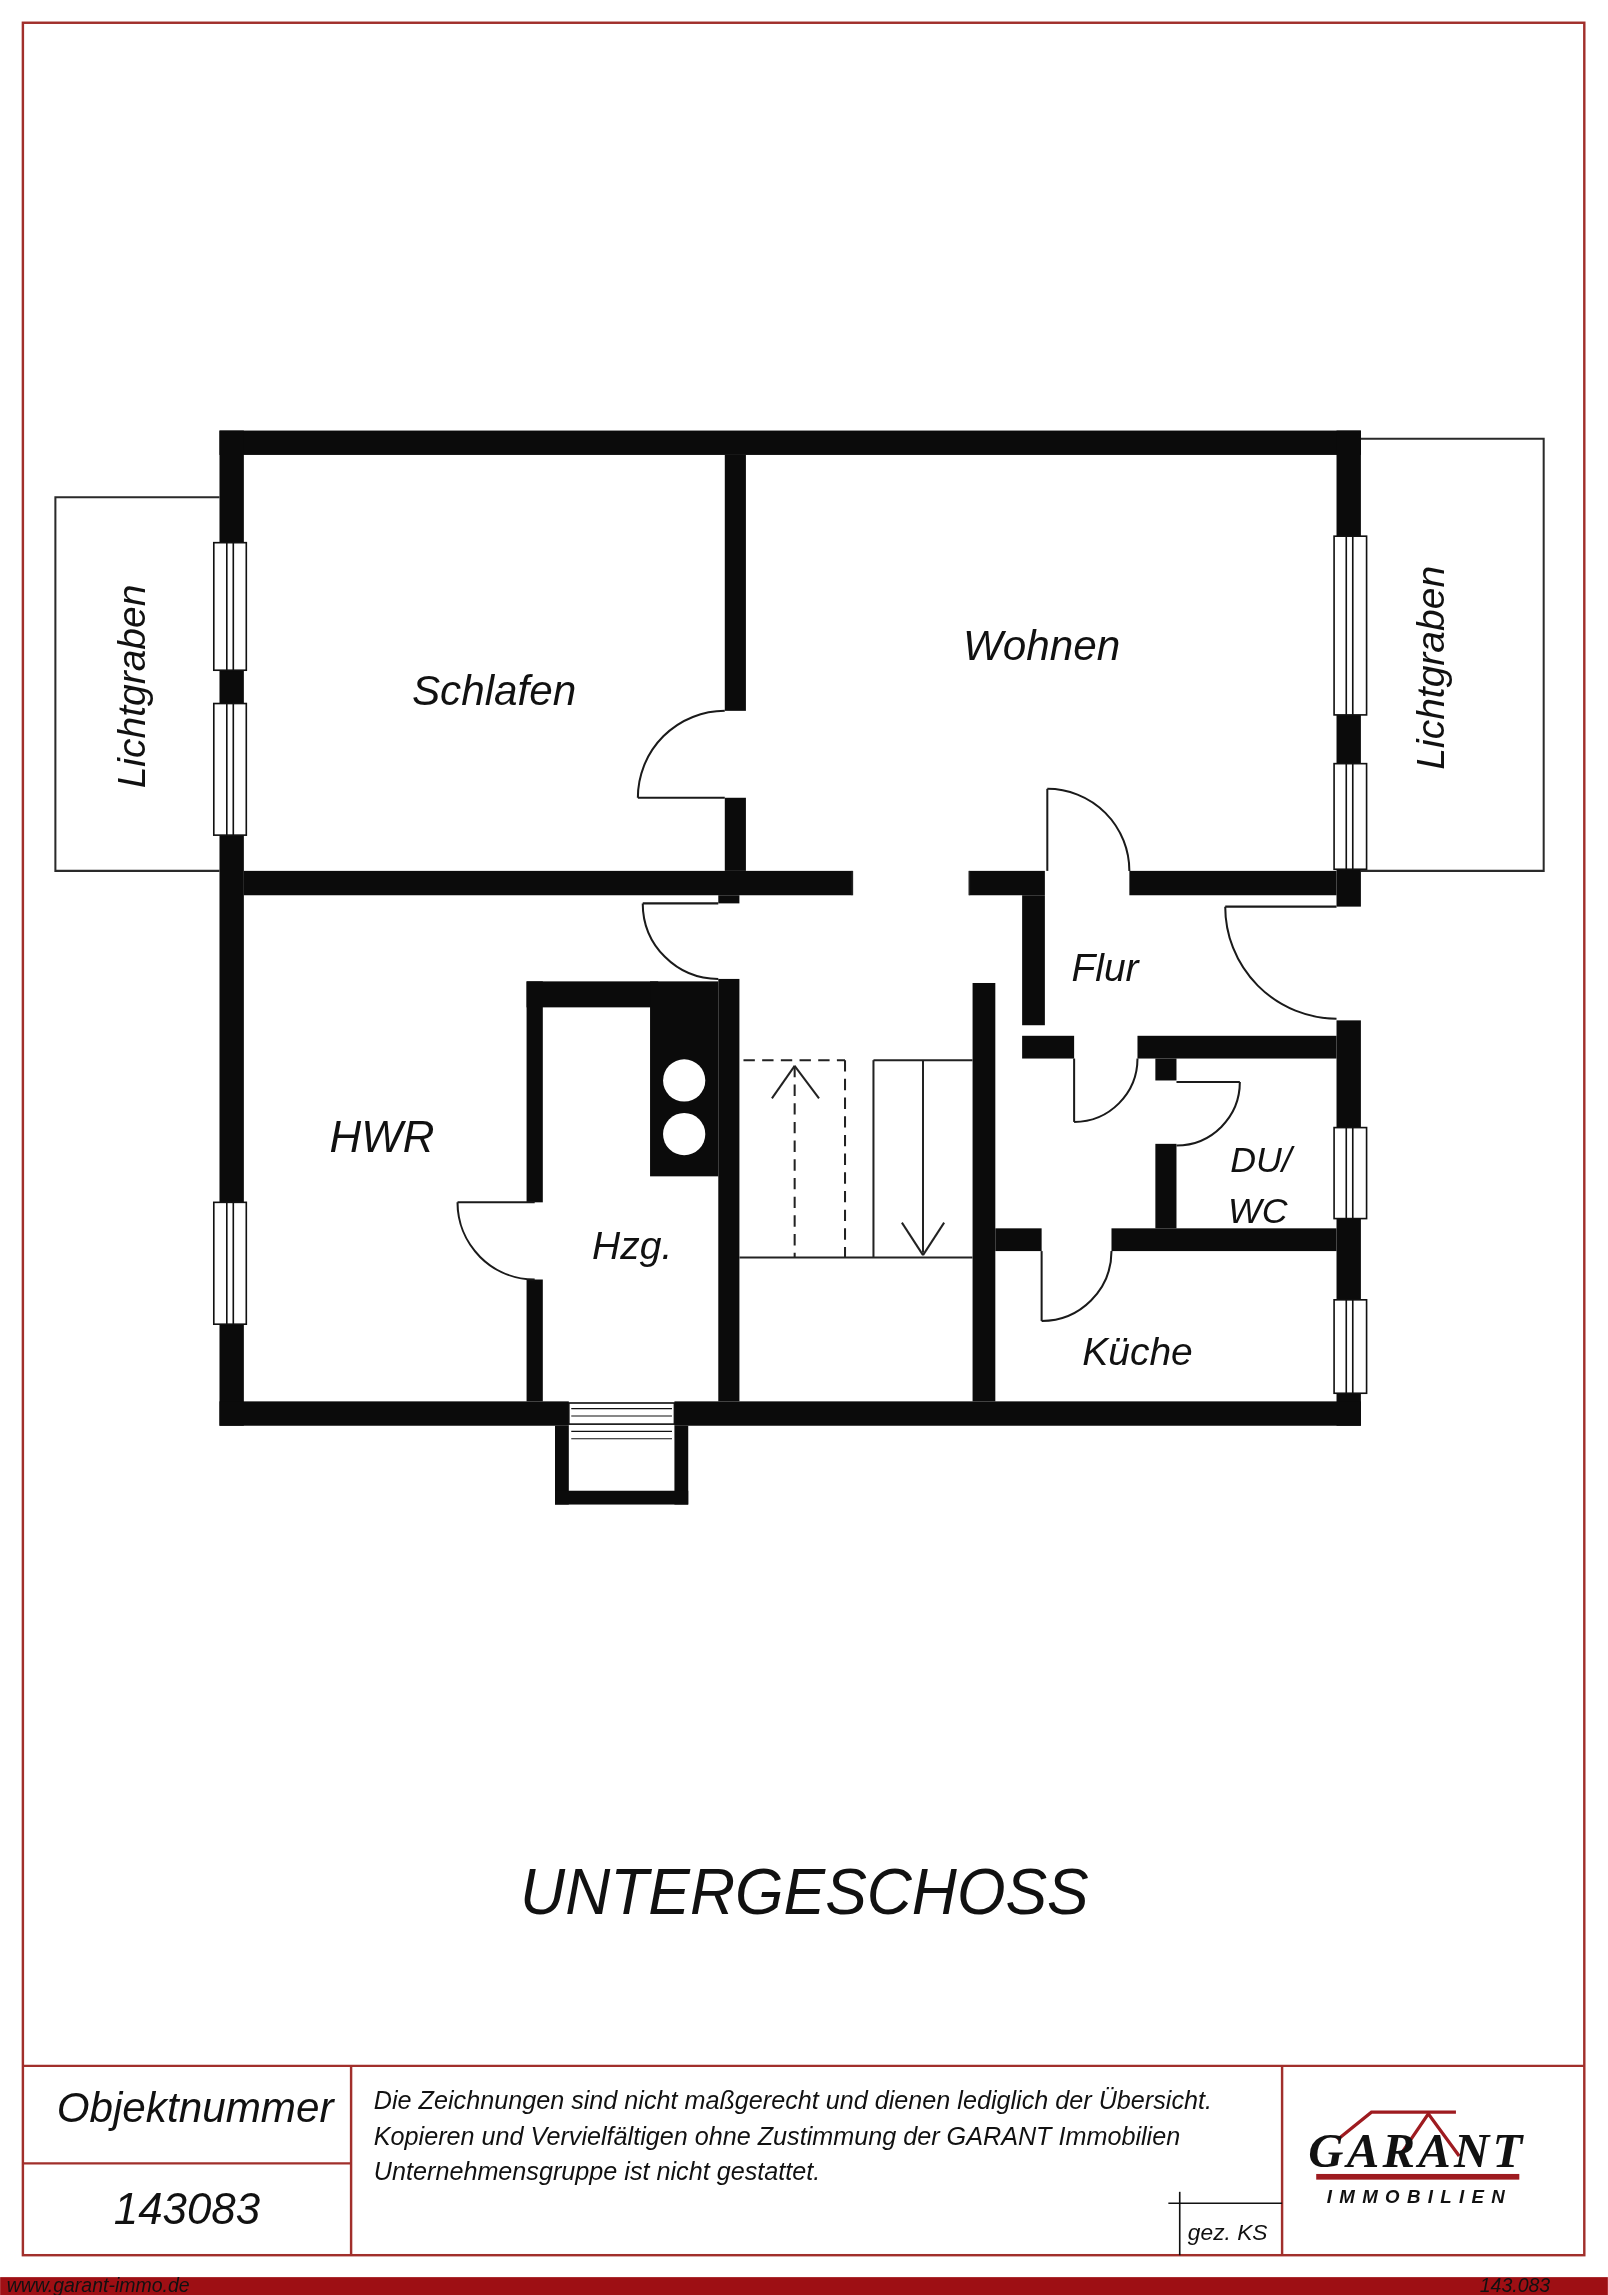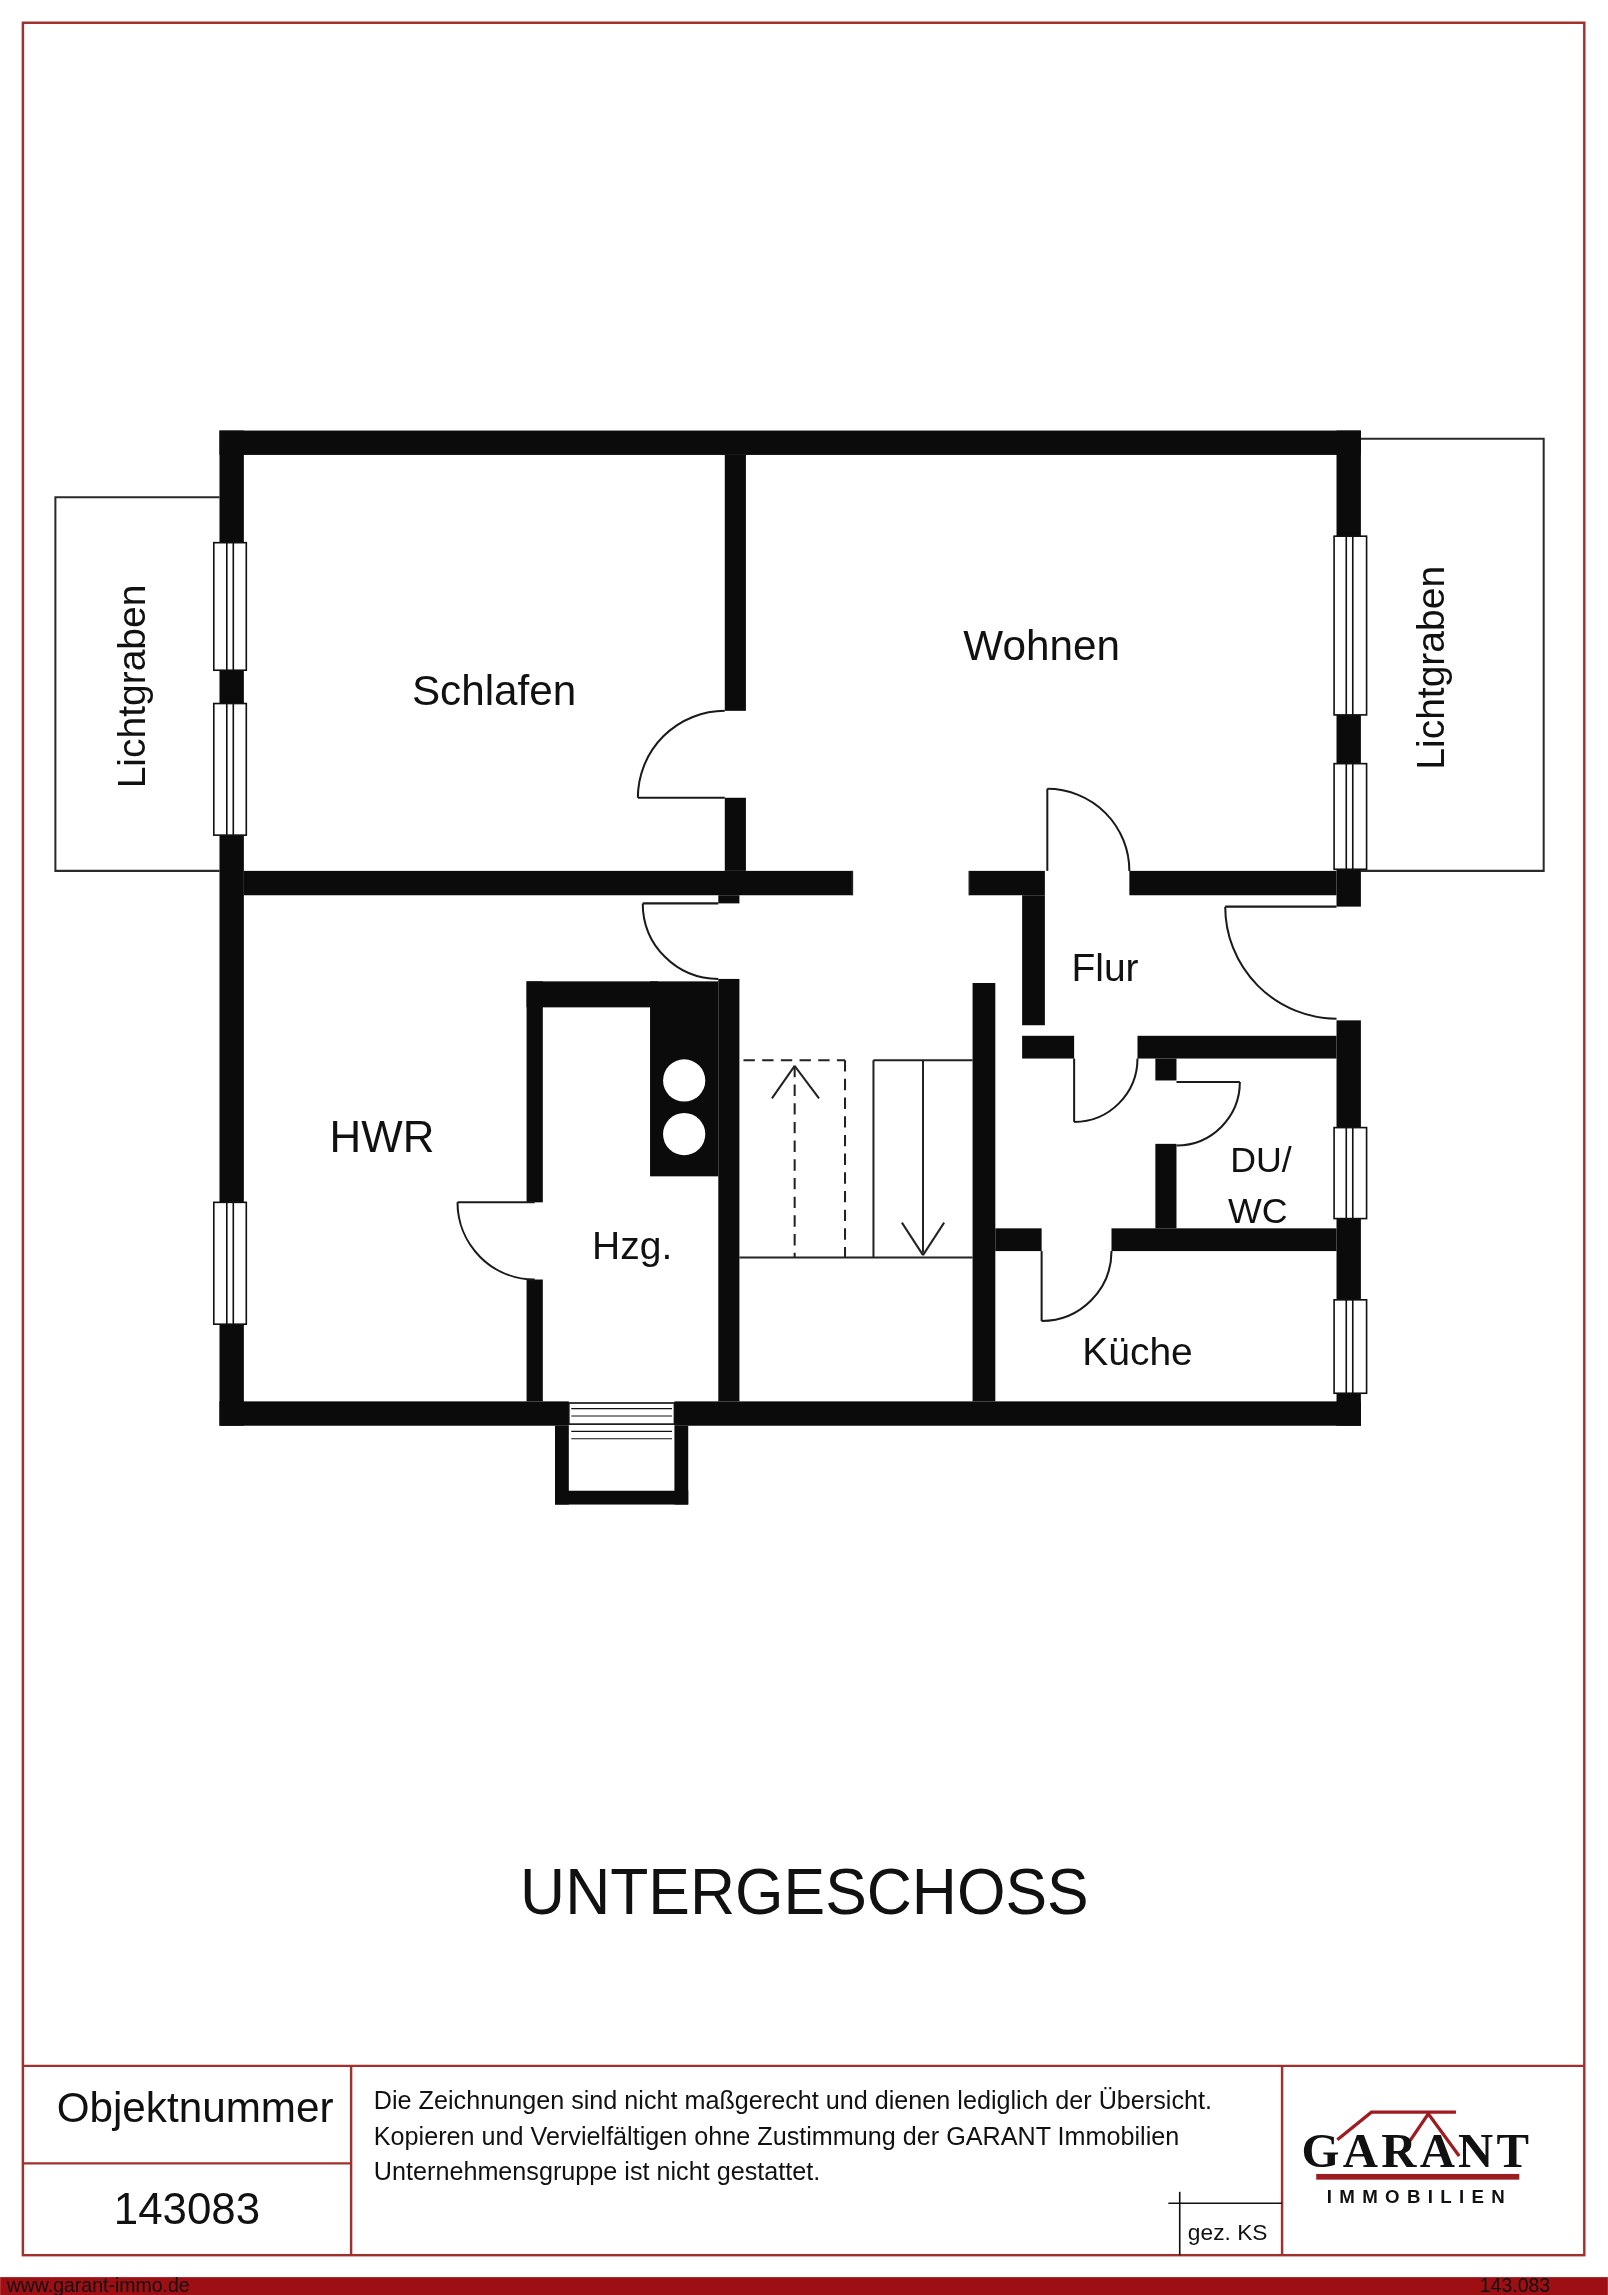--- a/index.html
+++ b/index.html
@@ -2,20 +2,21 @@
 <html style="font-size:13px"><head>
 <meta charset="utf-8">
 <style>
   html,body{margin:0;padding:0;background:#e8e8e8;}
   .page{
     position:relative;
     width:1608px;height:2295px;
     background:#ffffff;
     font-family:"Liberation Sans",sans-serif;
     overflow:hidden;
+    font-style:italic;
   }
   svg{display:block;}
   text{fill:#111;}
 </style>
 </head>
 <body>
 
 <div class="page">
 <svg width="1608" height="2295" viewBox="0 0 1979 2825" xmlns="http://www.w3.org/2000/svg">
 

